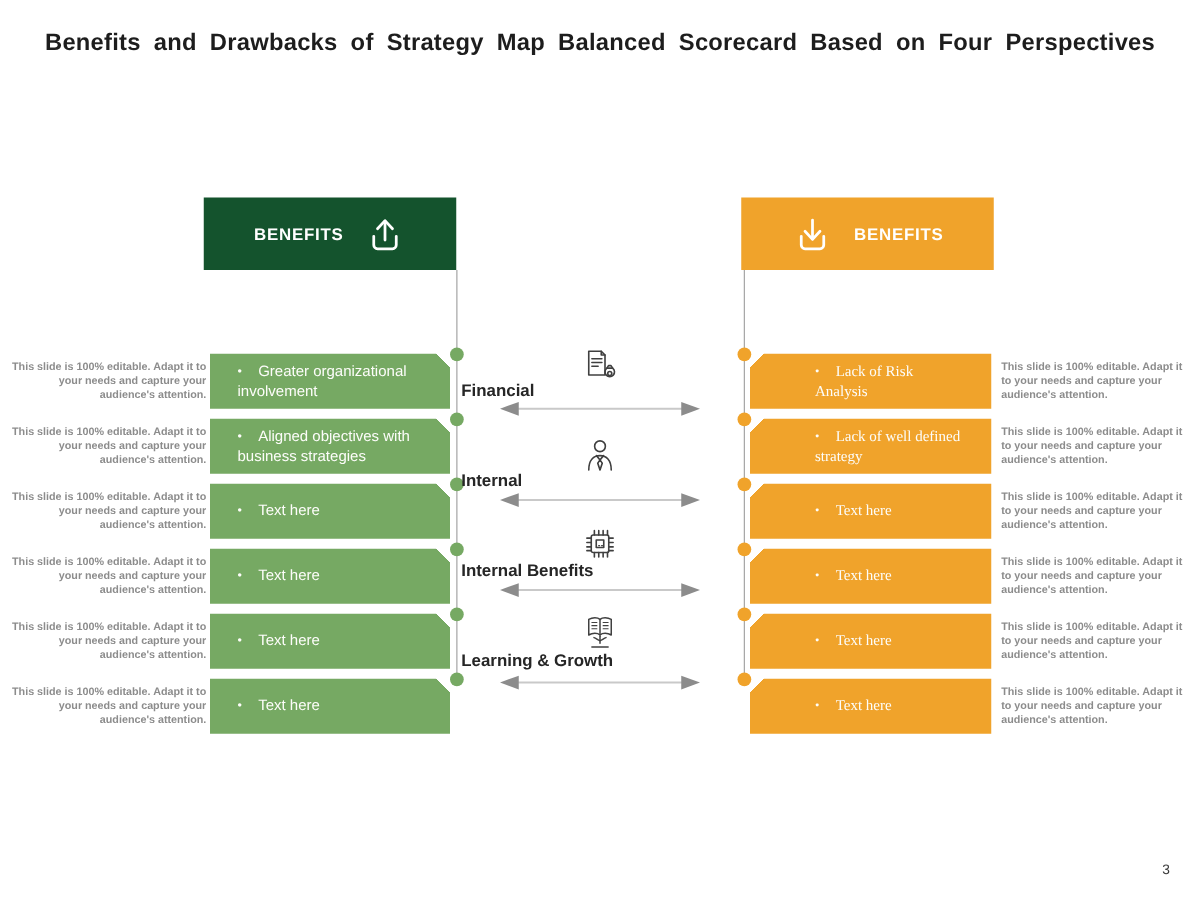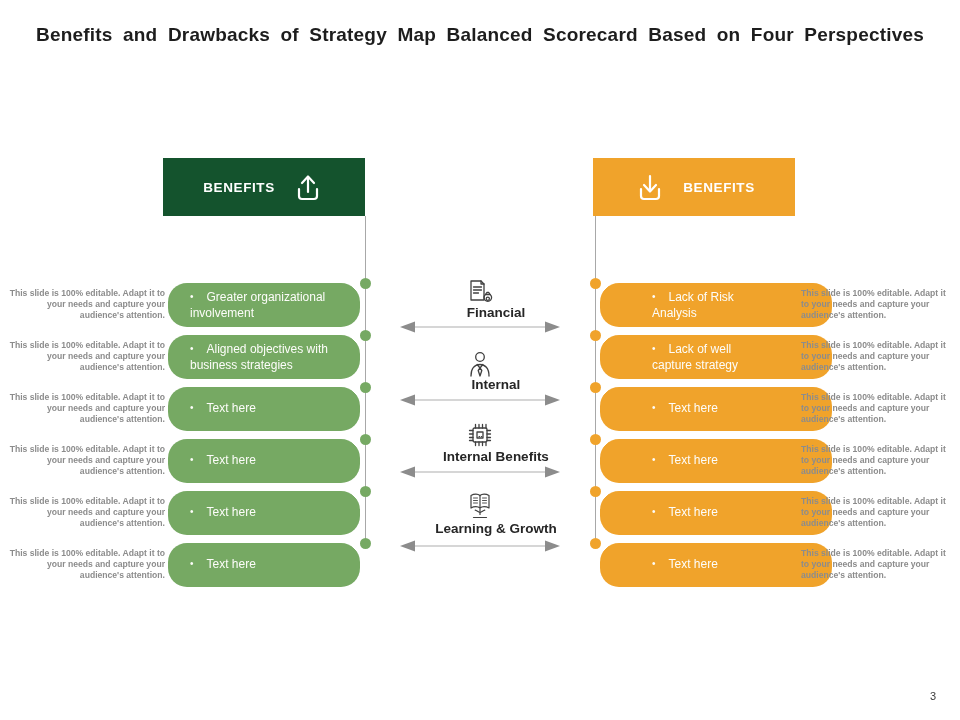--- a/index.html
+++ b/index.html
@@ -21,44 +21,45 @@
   
   .vline{top:216px;width:1px;height:332px;background:#a8a8a8;}
   .vline-left{left:365px;}
   .vline-right{left:595px;}
   .dot{width:11px;height:11px;border-radius:50%;}
   .dot-green{background:#76A963;left:360px;}
   .dot-orange{background:#F0A32B;left:590px;}
   
   .item-box{
     width:192px;height:44px;display:flex;align-items:center;
-    color:#fdfdfa;font-size:12px;line-height:14.5px;border-radius:19px;
+    color:#fdfdfa;font-size:12px;line-height:14.5px;border-radius:0;
   }
   .box-green{
     left:168px;
     background:linear-gradient(225deg, rgba(0,0,0,0) 8px, #76A963 8px);
   }
   .box-orange{
-    left:600px;width:232px;
+    left:600px;width:193px;
     background:linear-gradient(135deg, rgba(0,0,0,0) 8px, #F0A32B 8px);
+    font-family:Liberation Serif, serif;
   }
   .box-green .item-text{padding-left:22px;max-width:146px;}
   .box-orange .item-text{padding-left:52px;max-width:118px;}
   .item-text::before{content:"•";font-size:10px;margin-right:13px;position:relative;top:-1px;}
   .item-text{display:inline-block;}
   
   .caption{
     width:157px;color:#8c8c8c;font-size:8.6px;line-height:11.2px;font-weight:bold;
   }
   .cap-left{left:8px;text-align:right;}
   .cap-right{left:801px;width:150px;text-align:left;}
   
   .persp-icon{left:400px;width:160px;display:flex;justify-content:center;}
   .persp-label{
-    left:406px;width:180px;text-align:center;
+    left:369px;width:180px;text-align:left;
     font-size:13.5px;font-weight:700;color:#262626;
   }
   .arrow{left:400px;width:160px;height:12px;}
   
   .page-num{right:24px;top:690px;font-size:11px;color:#3a3a3a;}
 </style>
 </head>
 <body>
 
 <div class="abs slide-title">Benefits and Drawbacks of Strategy Map Balanced Scorecard Based on Four Perspectives</div>
@@ -121,21 +122,21 @@
     <span class="item-text">Text here</span>
   </div>
 <div class="abs item-box box-green" style="top:543px">
     <span class="item-text">Text here</span>
   </div>
 
 <div class="abs item-box box-orange" style="top:283px">
     <span class="item-text">Lack of Risk Analysis</span>
   </div>
 <div class="abs item-box box-orange" style="top:335px">
-    <span class="item-text">Lack of well capture strategy</span>
+    <span class="item-text">Lack of well defined strategy</span>
   </div>
 <div class="abs item-box box-orange" style="top:387px">
     <span class="item-text">Text here</span>
   </div>
 <div class="abs item-box box-orange" style="top:439px">
     <span class="item-text">Text here</span>
   </div>
 <div class="abs item-box box-orange" style="top:491px">
     <span class="item-text">Text here</span>
   </div>

